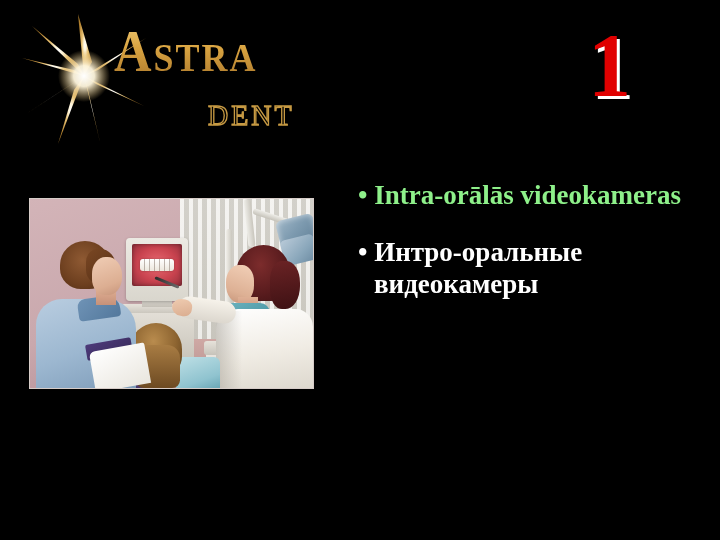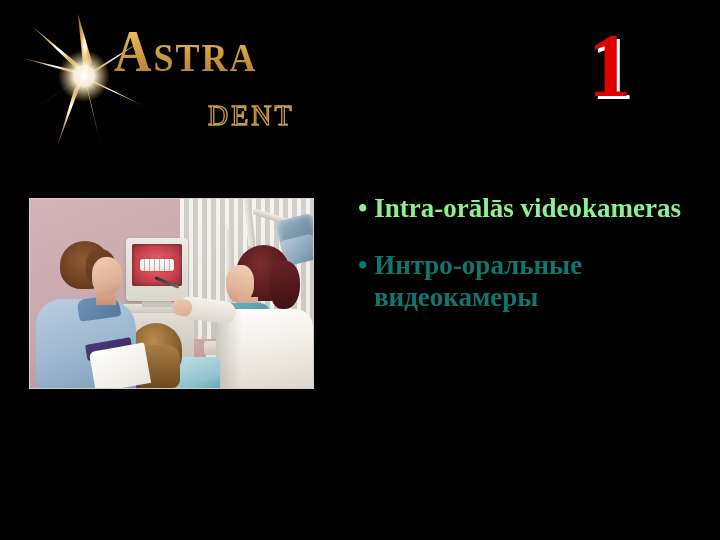--- a/index.html
+++ b/index.html
@@ -232,34 +232,34 @@
     background: linear-gradient(160deg,#f0cdb2,#d9ab8e);
     border-radius: 50% 40% 40% 50%; transform: rotate(10deg); }
   #ph-d-pointer { left:124px; top:82px; width:26px; height:3px;
     background: linear-gradient(90deg,#2b2b2b,#6d6d6d);
     transform: rotate(22deg); border-radius:2px; }
 
   
   #bullets {
     position: absolute;
     left: 358px;
-    top: 193px;
+    top: 180px;
     width: 340px;
   }
   .bullet-para {
     margin: 0 0 14px 0;
     font-family: "Liberation Serif", serif;
     font-weight: bold;
     font-size: 27px;
     line-height: 1.18;
     text-indent: -16px;
     padding-left: 16px;
   }
   #bullet-lv { color: #8ef08a; }
-  #bullet-ru { color: #0f766e; margin-top: 25px; }
+  #bullet-ru { color: #ffffff; margin-top: 25px; }
 </style>
 </head>
 <body>
 
 <div id="slide">
 
   <div id="logo-block">
 
     <svg id="star-icon" viewBox="0 0 132 136">
       <defs>

